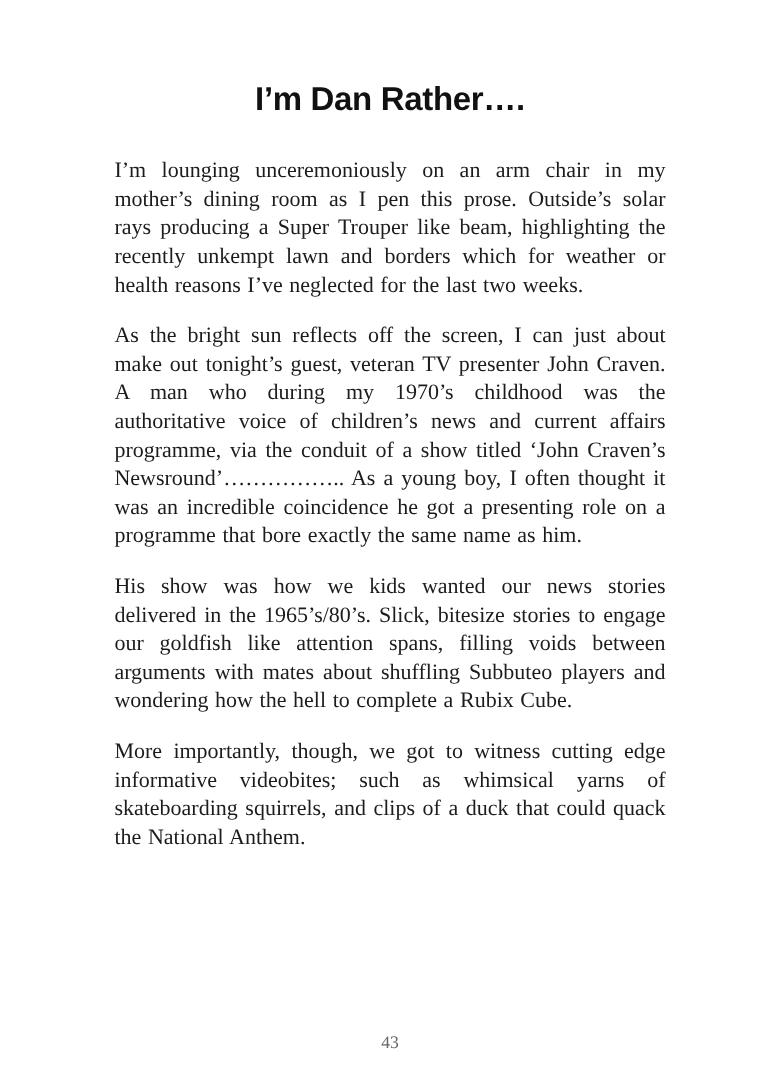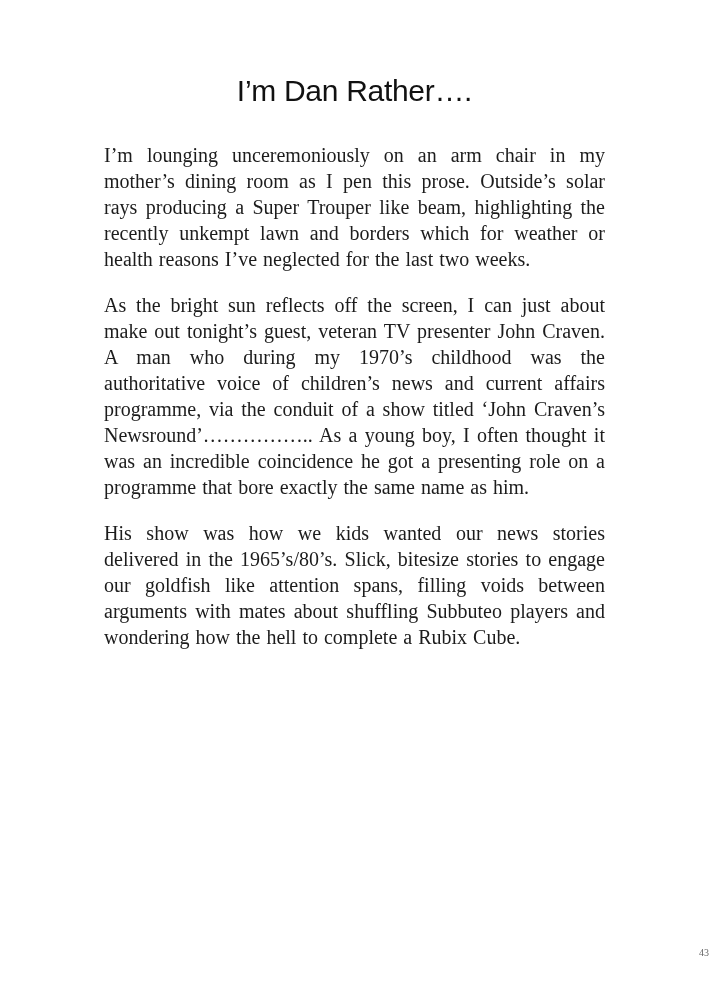--- a/index.html
+++ b/index.html
@@ -18,56 +18,57 @@
       margin: 0 auto;
     }
     .content {
       position: absolute;
       top: 72px;
       left: 104px;
       width: 501px;
     }
     .title {
       font-family: "Liberation Sans", sans-serif;
-      font-weight: 400;
+      font-weight: 700;
       font-size: 30px;
       line-height: 1.25;
       text-align: center;
       color: #111111;
       letter-spacing: -0.3px;
       margin: 0 0 32px 0;
     }
     .para {
       font-size: 20px;
       line-height: 26px;
       text-align: justify;
       margin: 0 0 20px 0;
       word-spacing: 1px;
     }
     .page-number {
       position: absolute;
       left: 0;
       bottom: 34px;
       width: 100%;
-      text-align: right;
-      font-size: 10px;
+      text-align: center;
+      font-size: 16px;
       color: #666666;
       font-family: "Liberation Serif", serif;
     }
   </style>
 </head>
 <body>
 
 <div class="page">
   <div class="content">
     <h1 class="title">I’m Dan Rather….</h1>
 
     <p class="para">I’m lounging unceremoniously on an arm chair in my mother’s dining room as I pen this prose. Outside’s solar rays producing a Super Trouper like beam, highlighting the recently unkempt lawn and borders which for weather or health reasons I’ve neglected for the last two weeks.</p>
 
 
     <p class="para">As the bright sun reflects off the screen, I can just about make out tonight’s guest, veteran TV presenter John Craven. A man who during my 1970’s childhood was the authoritative voice of children’s news and current affairs programme, via the conduit of a show titled ‘John Craven’s Newsround’…………….. As a young boy, I often thought it was an incredible coincidence he got a presenting role on a programme that bore exactly the same name as him.</p>
 
     <p class="para">His show was how we kids wanted our news stories delivered in the 1965’s/80’s. Slick, bitesize stories to engage our goldfish like attention spans, filling voids between arguments with mates about shuffling Subbuteo players and wondering how the hell to complete a Rubix Cube.</p>
 
+    <p class="para">More importantly, though, we got to witness cutting edge informative videobites; such as whimsical yarns of skateboarding squirrels, and clips of a duck that could quack the National Anthem.</p>
   </div>
 
   <div class="page-number">43</div>
 </div>
 
 </body></html>

